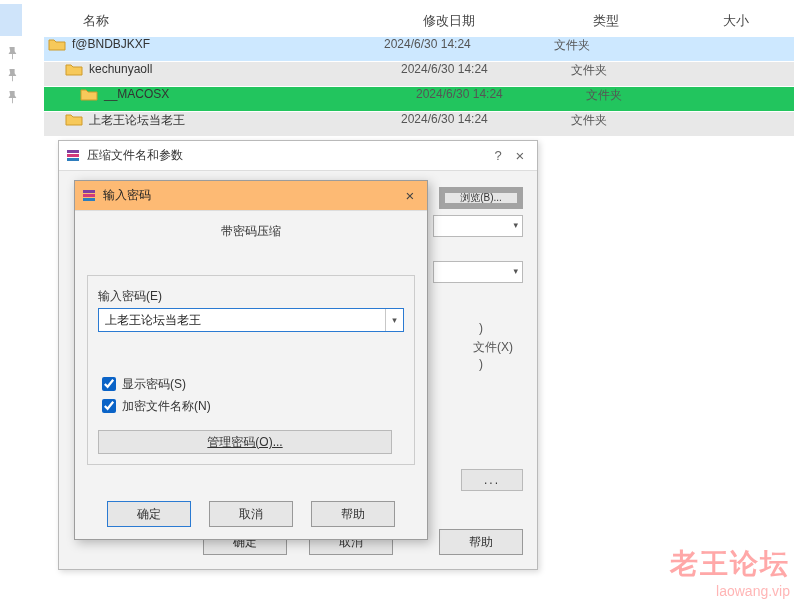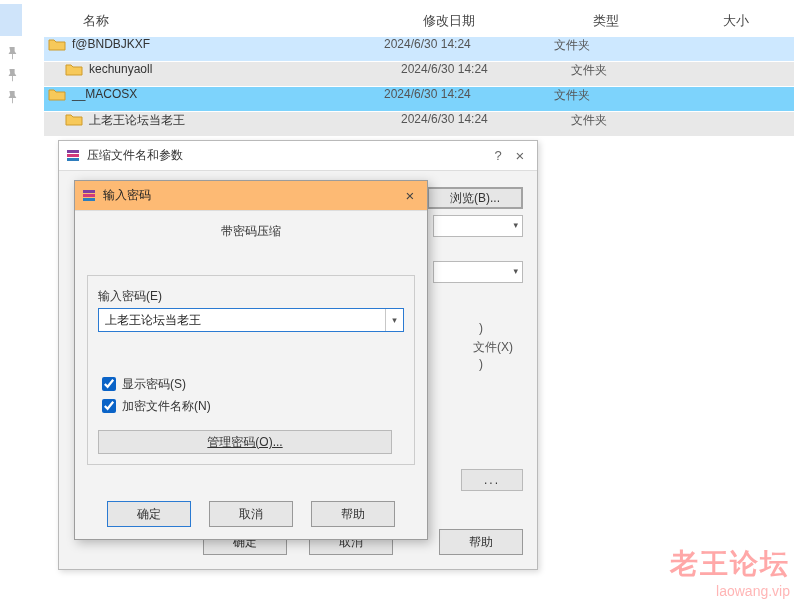--- a/index.html
+++ b/index.html
@@ -18,36 +18,36 @@
   .c-name { width: 340px; }
   .c-date { width: 170px; }
   .c-type { width: 130px; }
   .c-size { flex: 1; }
 
   
   .file-list { position:absolute; left:44px; right:6px; top:36px; }
   .file-row { height: 25px; display:flex; align-items:flex-start; border-top:1px solid #fff; }
   .file-row.sel  { background:#cde8ff; }
   .file-row.alt1 { background:#e8e8e8;padding-left:17px; }
-  .file-row.alt2 { background:#7dd3fc; }
+  .file-row.alt2 { background:#22c55e;padding-left:32px; }
   .folder-ico { width:18px; height:14px; margin:0 6px 0 4px; }
   .folder-ico svg { display:block; }
   .fname { width: 312px; }
   .fdate { width: 170px; color:#555; }
   .ftype { width: 130px; color:#555; }
 
   
   .dlg1 { position:absolute; left:58px; top:140px; width:480px; height:430px; background:#f3f3f3; border:1px solid #b9b9b9; box-shadow:2px 2px 6px rgba(0,0,0,.15); }
   .dlg1-title { height:30px; background:#fff; border-bottom:1px solid #ddd; display:flex; align-items:center; padding:0 6px; font-size:12px; }
   .dlg1-title .tico { width:16px; height:16px; margin-right:6px; }
   .dlg1-title .tlbl { flex:1; color:#333; }
   .dlg1-title .tqm { width:22px; text-align:center; color:#666; font-size:13px; }
   .dlg1-title .tcl { width:22px; text-align:center; color:#666; font-size:15px; }
 
-  .browse-btn { position:absolute; right:14px; top:46px; width:96px; height:22px; background:#e6e6e6; border:2px solid #a3a3a3; font-size:12px; color:#333; display:flex; align-items:center; justify-content:center; }
+  .browse-btn { position:absolute; right:14px; top:46px; width:84px; height:22px; background:#e6e6e6; border:6px solid #a3a3a3; font-size:10px; color:#333; display:flex; align-items:center; justify-content:center; }
   .combo-stub { position:absolute; right:14px; top:74px; width:90px; height:22px; border:1px solid #b9b9b9; background:#fff; }
   .combo-stub .chev { position:absolute; right:4px; top:4px; font-size:9px; color:#555; }
   .combo-stub2 { position:absolute; right:14px; top:120px; width:90px; height:22px; border:1px solid #b9b9b9; background:#fff; }
   .combo-stub2 .chev { position:absolute; right:4px; top:4px; font-size:9px; color:#555; }
 
   .stub-text { position:absolute; font-size:12px; color:#555; }
 
   .dots-btn { position:absolute; right:14px; top:328px; width:62px; height:22px; border:1px solid #b9b9b9; background:#e6e6e6; display:flex; align-items:center; justify-content:center; letter-spacing:2px; }
 
   .dlg1-btns { position:absolute; left:0; right:0; bottom:14px; display:flex; justify-content:center; gap:22px; }

